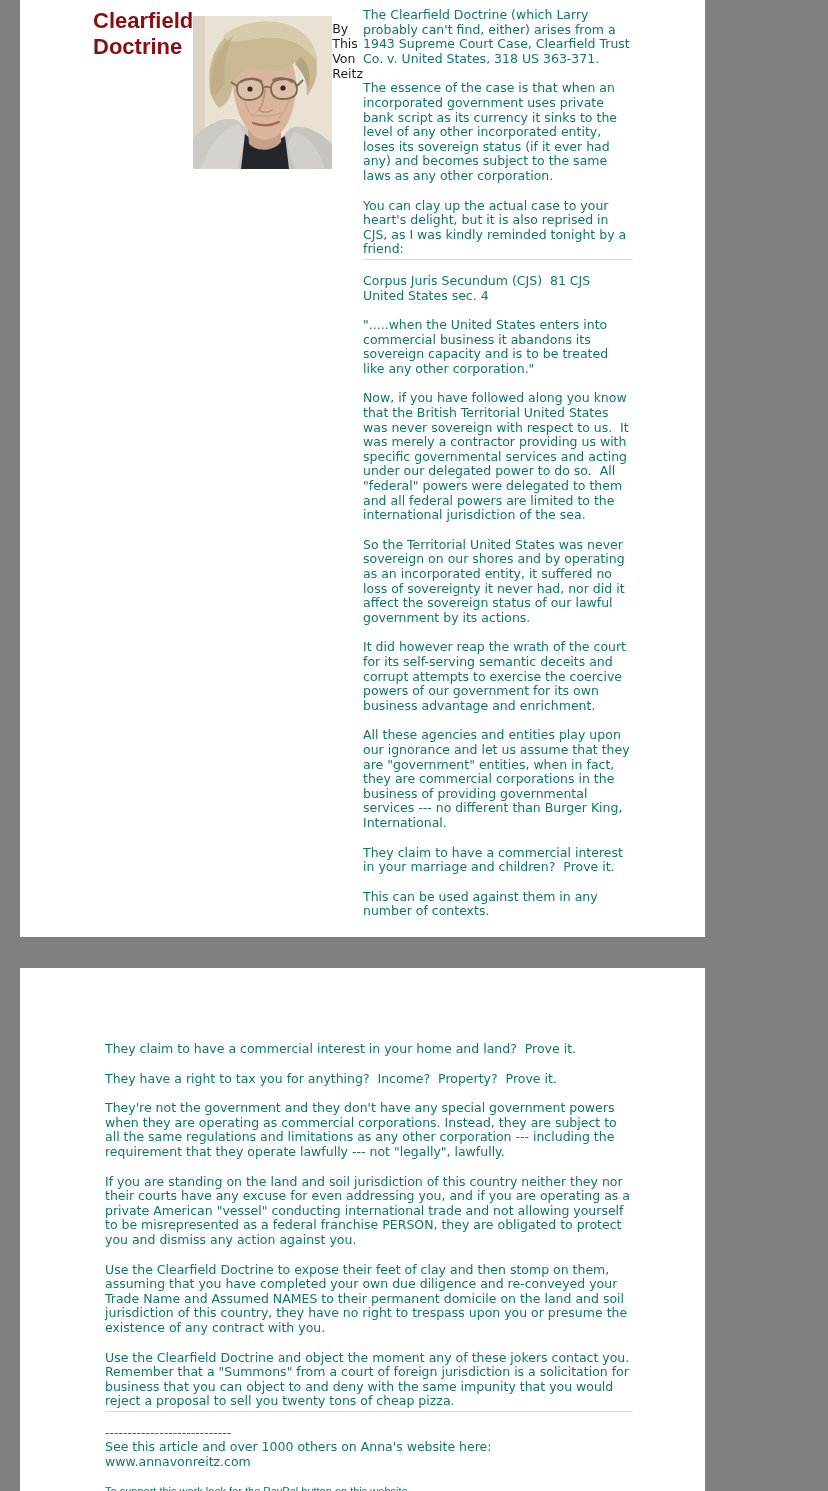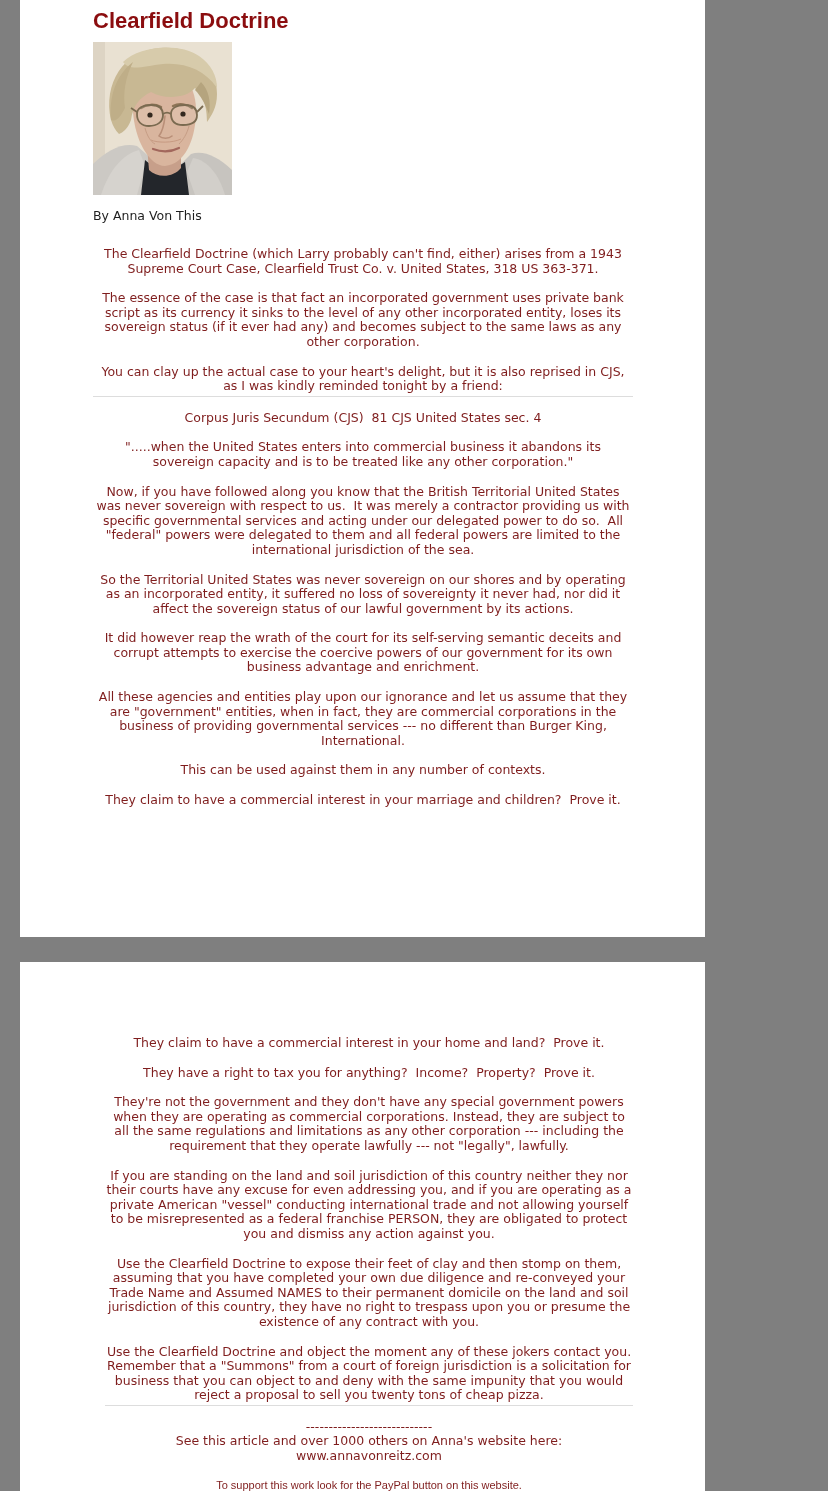--- a/index.html
+++ b/index.html
@@ -6,24 +6,24 @@
   body {
     width: 828px;
     height: 1491px;
     background: #7f7f7f;
     font-family: "DejaVu Sans", sans-serif;
     -webkit-font-smoothing: antialiased;
   }
   .paper {
     box-sizing: border-box;
     width: 685px;
-    margin: 0 21px 5px 20px;
+    margin: 0 21px 11px 20px;
     background: #ffffff;
     display: flex;
-    flex-direction: column;
+    flex-direction: row;
   }
   .paper.page-1 { height: 937px; padding: 8px 72px 0 73px; }
   .page-gap { height: 20px; }
   .paper.page-2 { height: 534px; padding: 74px 72px 0 85px; }
 
   .article-title {
     font-family: "Liberation Sans", sans-serif;
     font-weight: bold;
     font-size: 22px;
     line-height: 26px;
@@ -40,24 +40,23 @@
   .byline {
     font-size: 12.5px;
     line-height: 15px;
     color: #1e1e1e;
     margin: 13px 0 24px 0;
     white-space: pre-wrap;
   }
   .para {
     font-size: 12.5px;
     line-height: 14.6px;
-    color: #7f1d1d;
+    color: #0f766e;
     margin: 0 0 15px 0;
     white-space: pre-wrap;
-    text-align: center;
   }
   .para.small {
     font-family: Liberation Sans, sans-serif;
     font-size: 11px;
     line-height: 13px;
   }
   .rule {
     height: 1px;
     background: #dddddd;
     margin: -13px 0 14px 0;
@@ -109,35 +108,35 @@
       <path d="M72,74 C71,84 69,90 66,94 C69,97 76,97 79,94" stroke="#b98f78" stroke-width="1.6" fill="none" stroke-linecap="round"></path>
 
       <path d="M60,107 C68,110 78,110 86,106" stroke="#a2675c" stroke-width="2.2" fill="none" stroke-linecap="round"></path>
       <path d="M58,98 C64,101 80,101 88,97" stroke="#c79a82" stroke-width="1" fill="none"></path>
 
       <path d="M52,86 C54,94 58,100 62,102" stroke="#c69d85" stroke-width="1" fill="none"></path>
       <path d="M96,84 C94,92 90,98 86,102" stroke="#c69d85" stroke-width="1" fill="none"></path>
     </svg>
   </div>
 
-  <p class="byline">By Anna Von This</p>
+  <p class="byline">By This Von Reitz</p>
 
   <div style="display:flex;flex-direction:column;">
       <p class="para">The Clearfield Doctrine (which Larry probably can't find, either) arises from a 1943 Supreme Court Case, Clearfield Trust Co. v. United States, 318 US 363-371.</p>
-      <p class="para">The essence of the case is that fact an incorporated government uses private bank script as its currency it sinks to the level of any other incorporated entity, loses its sovereign status (if it ever had any) and becomes subject to the same laws as any other corporation.</p>
+      <p class="para">The essence of the case is that when an incorporated government uses private bank script as its currency it sinks to the level of any other incorporated entity, loses its sovereign status (if it ever had any) and becomes subject to the same laws as any other corporation.</p>
       <p class="para">You can clay up the actual case to your heart's delight, but it is also reprised in CJS, as I was kindly reminded tonight by a friend:</p>
       <div class="rule"></div>
       <p class="para">Corpus Juris Secundum (CJS)  81 CJS United States sec. 4</p>
       <p class="para">".....when the United States enters into commercial business it abandons its sovereign capacity and is to be treated like any other corporation."</p>
       <p class="para">Now, if you have followed along you know that the British Territorial United States was never sovereign with respect to us.  It was merely a contractor providing us with specific governmental services and acting under our delegated power to do so.  All "federal" powers were delegated to them and all federal powers are limited to the international jurisdiction of the sea.</p>
       <p class="para">So the Territorial United States was never sovereign on our shores and by operating as an incorporated entity, it suffered no loss of sovereignty it never had, nor did it affect the sovereign status of our lawful government by its actions.</p>
       <p class="para">It did however reap the wrath of the court for its self-serving semantic deceits and corrupt attempts to exercise the coercive powers of our government for its own business advantage and enrichment.</p>
       <p class="para">All these agencies and entities play upon our ignorance and let us assume that they are "government" entities, when in fact, they are commercial corporations in the business of providing governmental services --- no different than Burger King, International.</p>
+      <p class="para">They claim to have a commercial interest in your marriage and children?  Prove it.</p>
       <p class="para">This can be used against them in any number of contexts.</p>
-      <p class="para">They claim to have a commercial interest in your marriage and children?  Prove it.</p>
     </div>
 </div>
 
 <div class="page-gap"></div>
 
 <div class="paper page-2">
   <div style="display:flex;flex-direction:column;">
       <p class="para">They claim to have a commercial interest in your home and land?  Prove it.</p>
       <p class="para">They have a right to tax you for anything?  Income?  Property?  Prove it.</p>
       <p class="para">They're not the government and they don't have any special government powers when they are operating as commercial corporations. Instead, they are subject to all the same regulations and limitations as any other corporation --- including the requirement that they operate lawfully --- not "legally", lawfully.</p>

